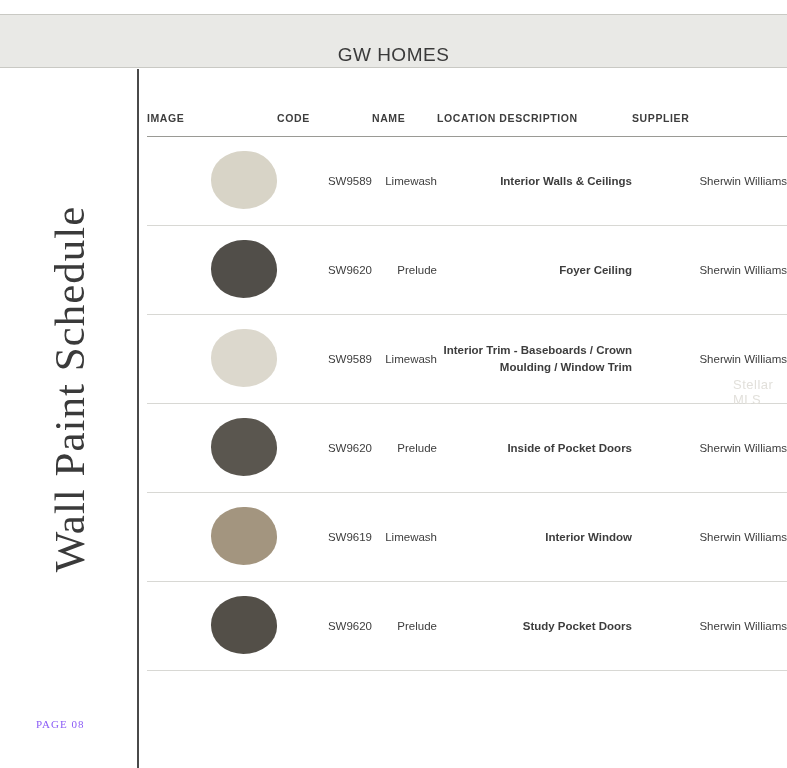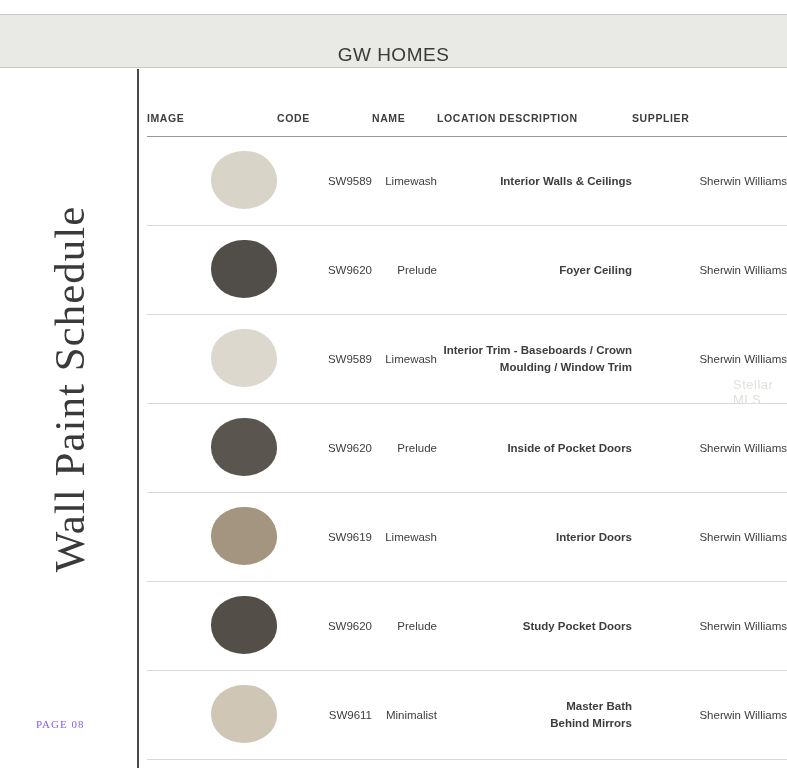--- a/index.html
+++ b/index.html
@@ -212,34 +212,27 @@
           <td class="td-image"><span class="swatch" style="background: rgb(90, 86, 79);"></span></td>
           <td class="cell-pad"><span>SW9620</span></td>
           <td class="cell-pad"><span>Prelude</span></td>
           <td class="cell-pad loc-text"><span>Inside of Pocket Doors</span></td>
           <td class="cell-pad"><span>Sherwin Williams</span></td>
         </tr>
         <tr>
           <td class="td-image"><span class="swatch" style="background: rgb(163, 149, 127);"></span></td>
           <td class="cell-pad"><span>SW9619</span></td>
           <td class="cell-pad"><span>Limewash</span></td>
-          <td class="cell-pad loc-text"><span>Interior Doors</span></td>
+          <td class="cell-pad loc-text"><span>Interior Window</span></td>
           <td class="cell-pad"><span>Sherwin Williams</span></td>
         </tr>
         <tr>
           <td class="td-image"><span class="swatch" style="background: rgb(83, 79, 72);"></span></td>
           <td class="cell-pad"><span>SW9620</span></td>
           <td class="cell-pad"><span>Prelude</span></td>
           <td class="cell-pad loc-text"><span>Study Pocket Doors</span></td>
           <td class="cell-pad"><span>Sherwin Williams</span></td>
         </tr>
-        <tr>
-          <td class="td-image"><span class="swatch" style="background: rgb(207, 198, 182);"></span></td>
-          <td class="cell-pad"><span>SW9611</span></td>
-          <td class="cell-pad"><span>Minimalist</span></td>
-          <td class="cell-pad loc-text"><span>Master Bath<br>Behind Mirrors</span></td>
-          <td class="cell-pad"><span>Sherwin Williams</span></td>
-        </tr>
       </tbody>
   </table>
 </div>
 
 <div class="watermark">Stellar MLS</div>
 
 </body></html>

